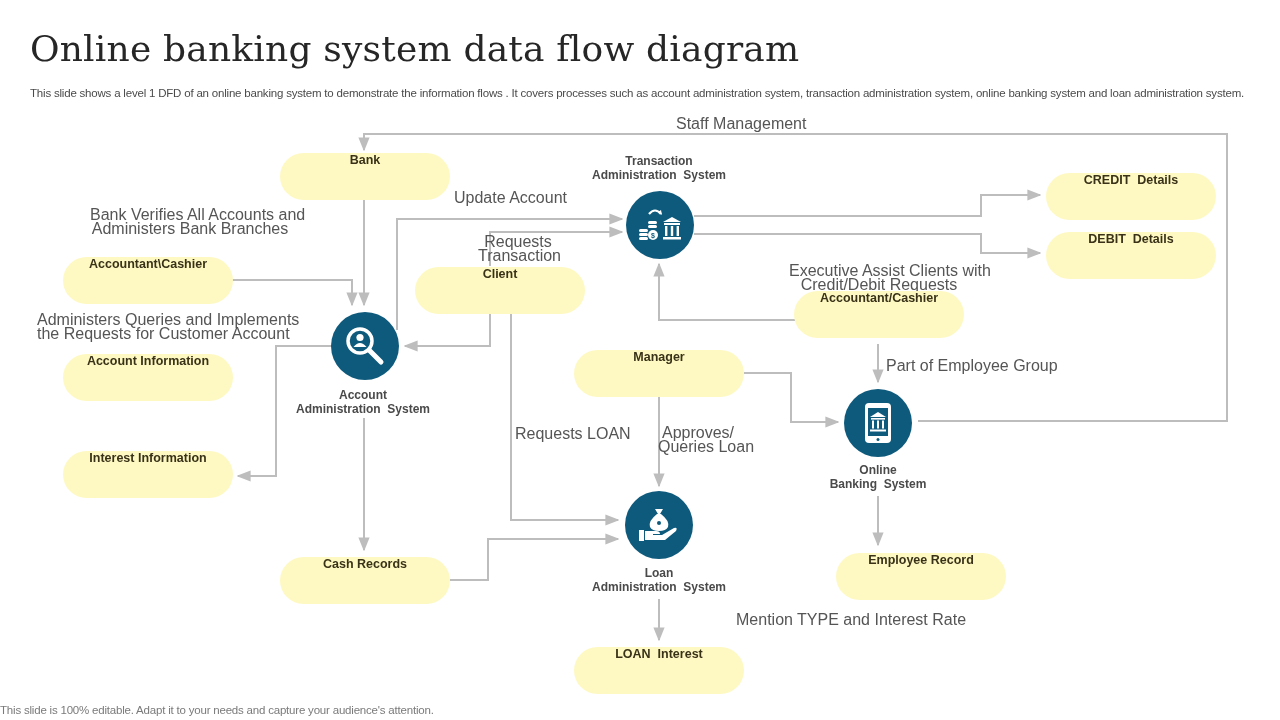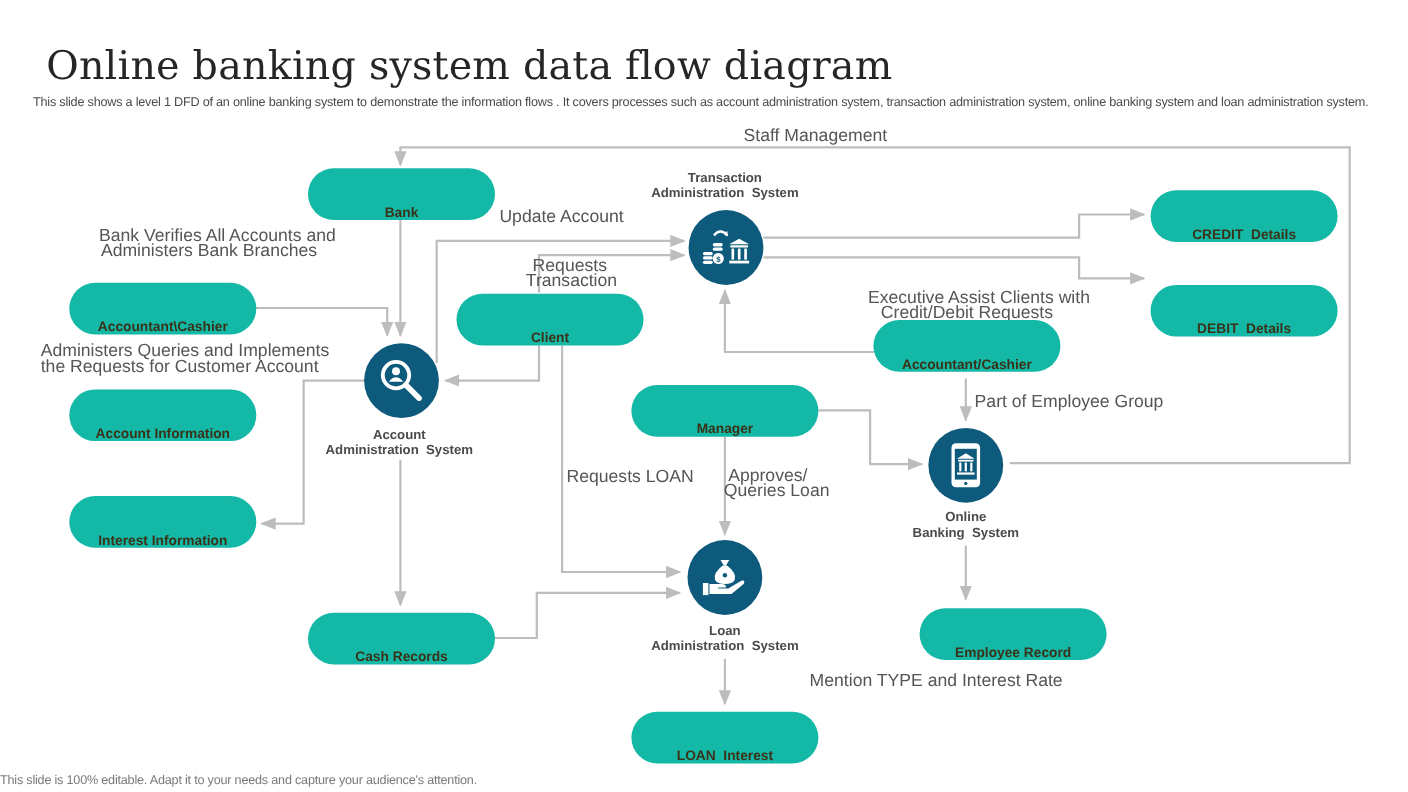--- a/index.html
+++ b/index.html
@@ -1,21 +1,21 @@
 <!DOCTYPE html>
 <html><head>
 <meta charset="utf-8">
 <style>
   html, body { margin:0; padding:0; }
   body { width:1280px; height:720px; position:relative; background:#ffffff; overflow:hidden; font-family:"Liberation Sans", sans-serif; }
-  .title { position:absolute; left:30px; top:28px; font-family:"DejaVu Serif", serif; font-size:36px; color:#262626; letter-spacing:0.2px; margin:12px; font-weight:normal; }
+  .title { position:absolute; left:30px; top:28px; font-family:"DejaVu Serif", serif; font-size:36px; color:#262626; letter-spacing:0.2px; margin:0; font-weight:normal; }
   .subtitle { position:absolute; left:30px; top:86px; width:1220px; font-size:11.5px; line-height:14px; color:#4a4a4a; letter-spacing:-0.2px; }
   .footer { position:absolute; left:0; width:1280px; top:704px; text-align:left; font-size:11.5px; color:#7a7a7a; letter-spacing:-0.2px; }
   svg.wires { position:absolute; left:0; top:0; }
-  .pill { position:absolute; height:47px; width:170px; border-radius:24px; background:#14b8a6; display:flex; align-items:flex-end; justify-content:center; font-weight:bold; font-size:12.5px; color:#3a3218; }
+  .pill { position:absolute; height:47px; width:170px; border-radius:24px; background:#fef9c3; display:flex; align-items:flex-start; justify-content:center; font-weight:bold; font-size:12.5px; color:#3a3218; }
   .circle { position:absolute; width:68px; height:68px; border-radius:50%; background:#0e5a7c; display:flex; align-items:center; justify-content:center; }
   .proc-label { position:absolute; text-align:center; font-weight:bold; font-size:12px; line-height:14px; color:#4a4a4a; width:180px; }
   .flow-label { position:absolute; font-size:16px; line-height:14px; color:#555555; text-align:center; white-space:nowrap; }
 </style>
 </head>
 <body>
 
 <h1 class="title">Online banking system data flow diagram</h1>
 <div class="subtitle">This slide shows a level 1 DFD of an online banking system to demonstrate the information flows . It covers processes such as account administration system, transaction administration system, online banking system and loan administration system.</div>
 
@@ -111,21 +111,21 @@
   </div>
 <div class="pill" style="left:574px;top:350px;">
     <span>Manager</span>
   </div>
 <div class="pill" style="left:794px;top:291px;">
     <span>Accountant/Cashier</span>
   </div>
 <div class="pill" style="left:1046px;top:173px;">
     <span style="white-space:pre;">CREDIT  Details</span>
   </div>
-<div class="pill" style="left:1046px;top:232px;margin-top:27px;">
+<div class="pill" style="left:1046px;top:232px;">
     <span style="white-space:pre;">DEBIT  Details</span>
   </div>
 <div class="pill" style="left:836px;top:553px;">
     <span>Employee Record</span>
   </div>
 <div class="pill" style="left:574px;top:647px;">
     <span style="white-space:pre;">LOAN  Interest</span>
   </div>
 
 <div class="circle" style="left:331px;top:312px;">

